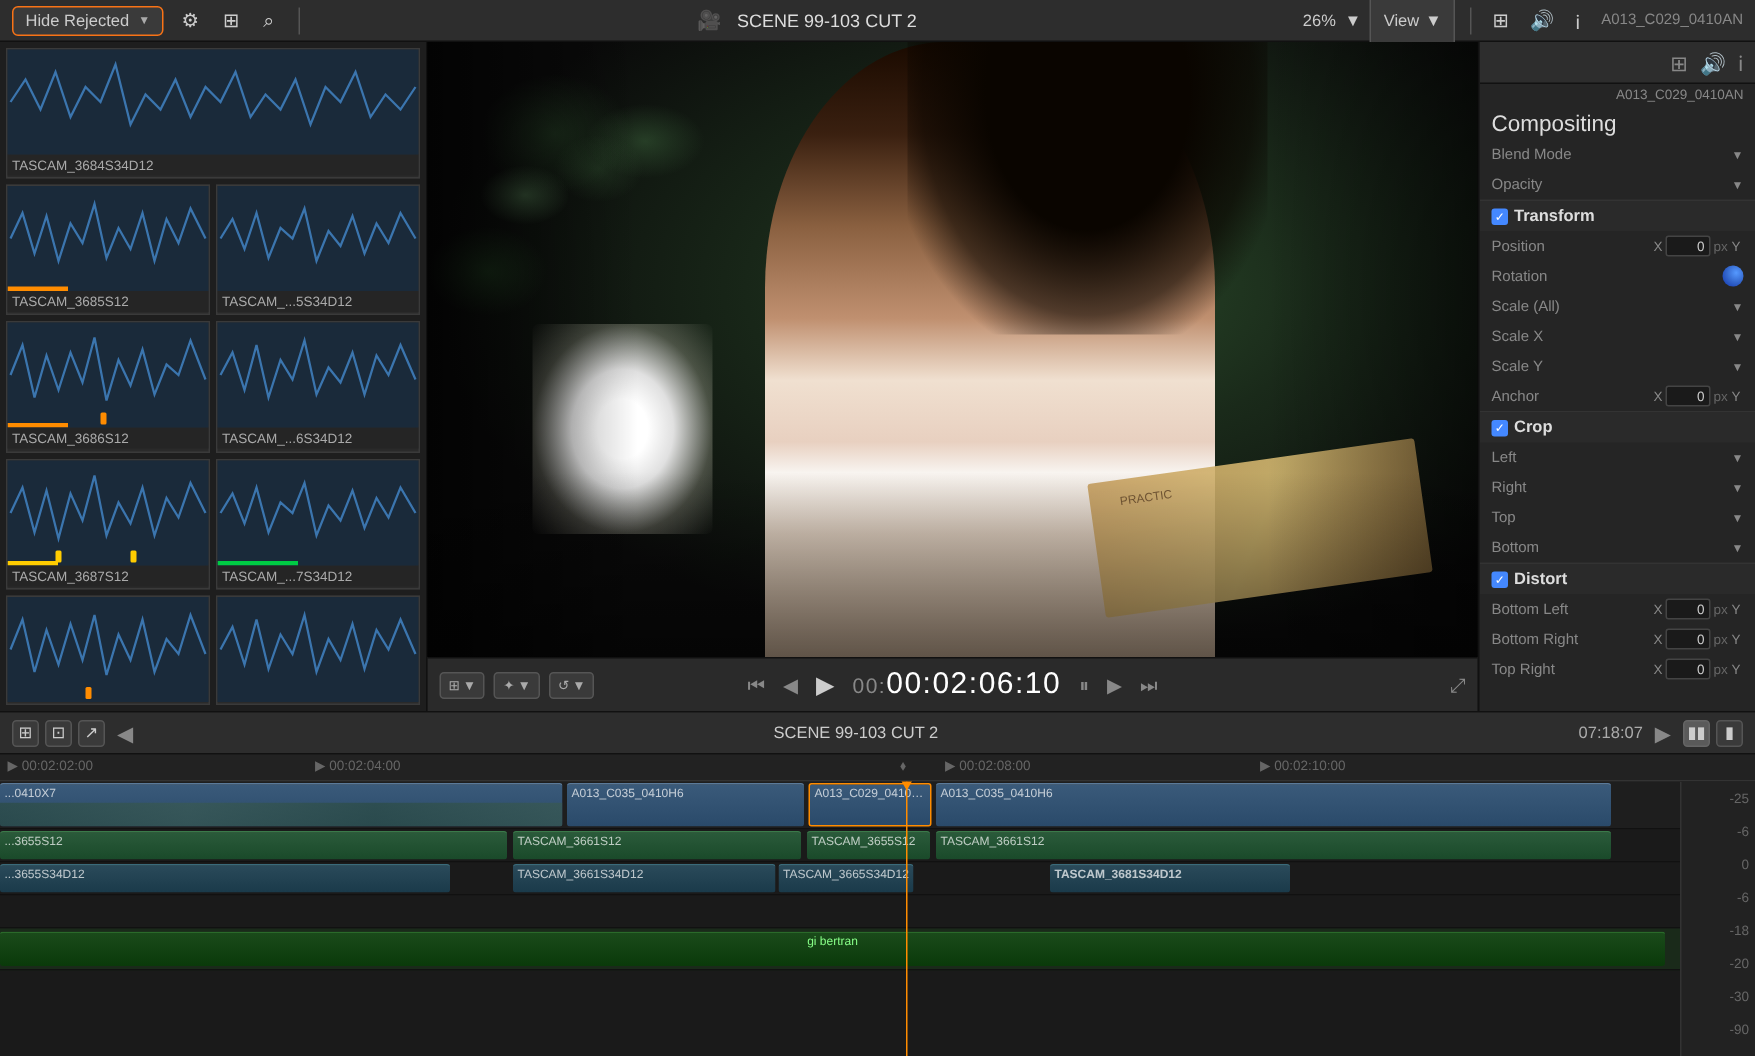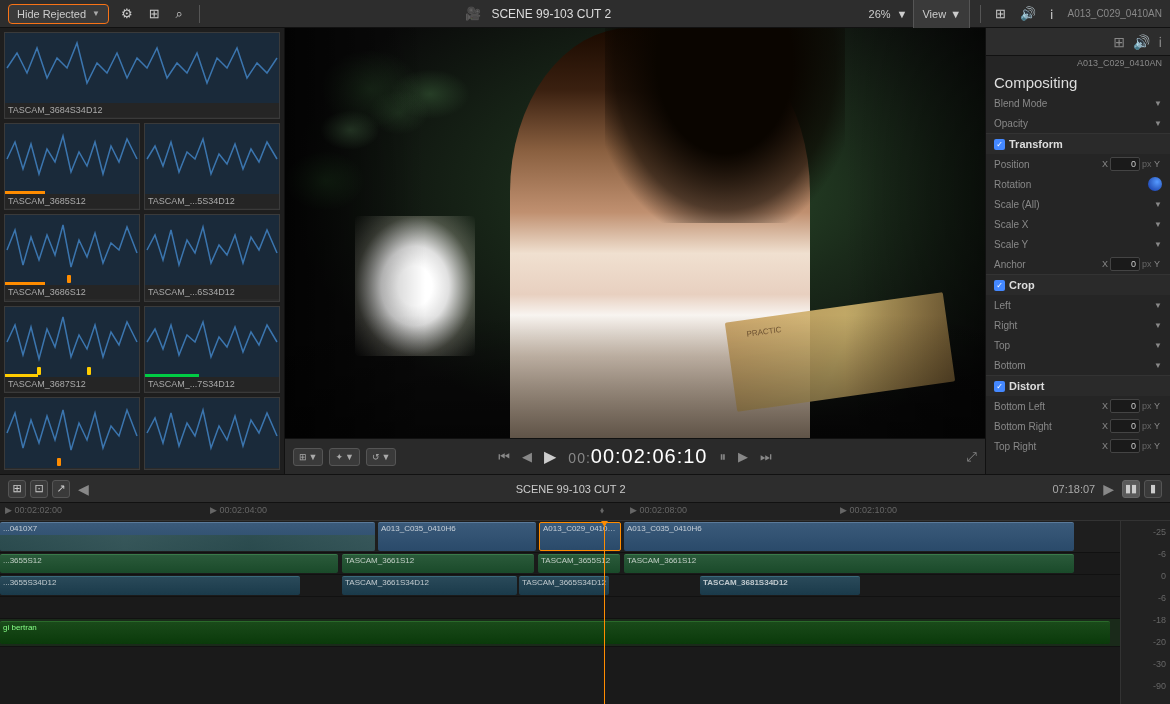--- a/index.html
+++ b/index.html
@@ -942,21 +942,21 @@
         <div class="clip-block clip-block-audio-tascam" style="left:700px;width:160px;font-weight:bold;">
           <div class="clip-block-text">TASCAM_3681S34D12</div>
         </div>
       </div>
 
       <div class="track" style="top:76px;height:22px;background:#1a1a1a;border-bottom:1px solid #111;">
       </div>
 
       <div class="track track-label-track" style="top:98px;height:28px;">
         <div class="clip-block clip-block-label-track" style="left:0;right:60px;top:2px;bottom:2px;">
-          <div class="clip-block-text" style="color:#88ff88;">gi bertran</div>
+          <div class="clip-block-text" style="color:#88ff88;text-align:center;">gi bertran</div>
         </div>
       </div>
 
       <div class="playhead" style="left:604px;">
         <div class="playhead-head"></div>
       </div>
 
       <div class="timeline-right-panel">
         <div class="db-label">-25</div>
         <div class="db-label">-6</div>

